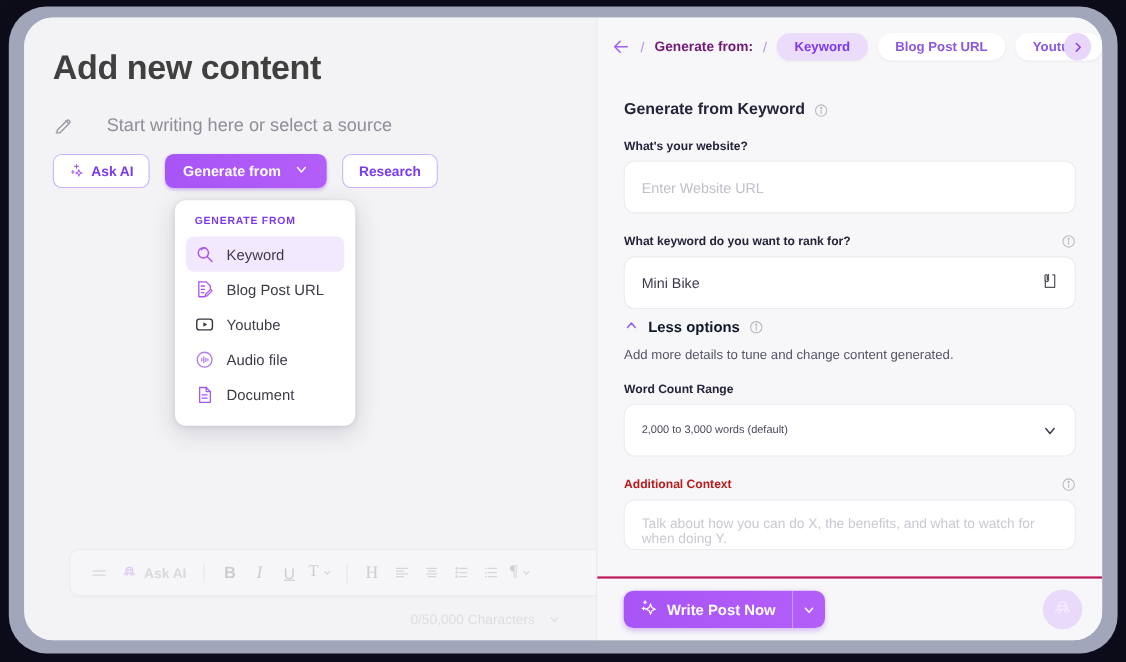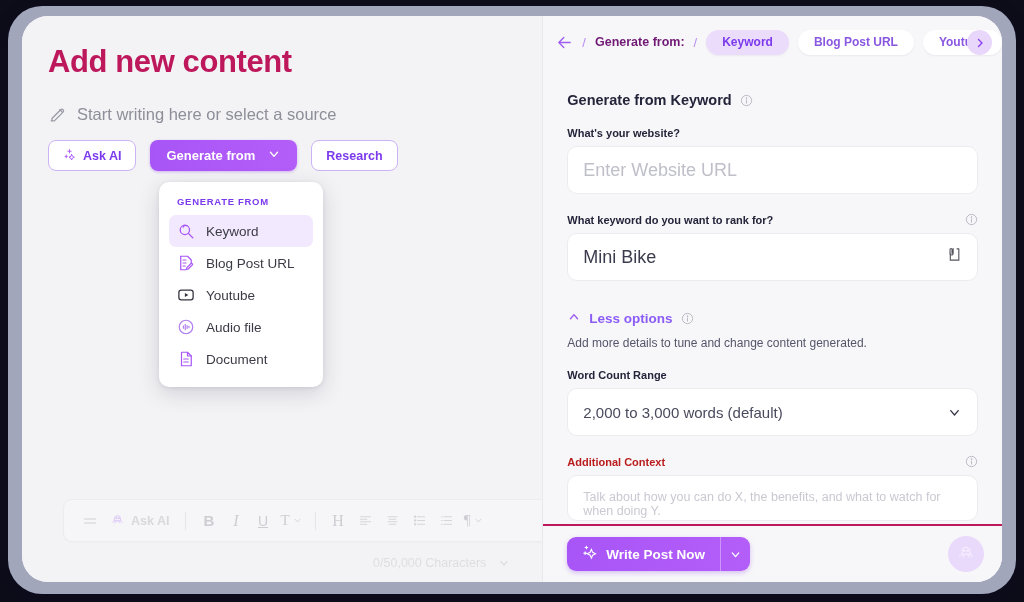--- a/index.html
+++ b/index.html
@@ -28,29 +28,29 @@
   }
 
   
   #editor-pane {
     width: 551px; height: 100%;
     background: #f3f3f5;
     position: relative;
   }
   #editor-title {
     position: absolute; left: 26px; top: 28px;
-    font-size: 31px; font-weight: 700; color: #be185d;
+    font-size: 31px; font-weight: 700; color: #404040;
     letter-spacing: -.4px;
   }
   #editor-subtitle-row {
     position: absolute; left: 26px; top: 89px;
     display: flex; align-items: center; gap: 10px;
   }
   #editor-subtitle-row .label {
-    font-size: 16.5px; color: #8e8e99;
+    font-size: 16.5px; color: #8e8e99; margin-left: 20px;
   }
   .pencil-ic { width: 19px; height: 19px; display:block; }
 
   #action-row {
     position: absolute; left: 26px; top: 124px;
     display: flex; align-items: center; gap: 14px;
   }
   .btn-outline {
     height: 31px; padding: 0 14px;
     border: 1.3px solid #cbb4f5; border-radius: 8px;
@@ -163,21 +163,21 @@
   }
   .field-label {
     font-size: 11px; font-weight: 700; color: #24243a;
     display: flex; align-items: flex-end; justify-content: space-between;
     margin-top: 19px; margin-bottom: 7px;
   }
   .field-label.muted { color: #b91c1c; }
   .input-box {
     height: 48px; background: #fff; border: 1px solid #ececf0;
     border-radius: 10px; display: flex; align-items: center;
-    padding: 0 15px; font-size: 18px; color: #3b3b4d;
+    padding: 0 15px; font-size: 13px; color: #3b3b4d;
     cursor: text;
   }
   .input-box.placeholder { color: #bfbfc9; }
   .input-box .grow { flex: 1; }
   .textarea-box {
     height: 46px; background: #fff; border: 1px solid #ececf0;
     border-radius: 10px; padding: 14px 15px 0;
     font-size: 12.5px; color: #c9c9d2; overflow: hidden;
   }
   #checkbox-row {
@@ -193,32 +193,32 @@
     background: #a855f7; display: flex; align-items: center;
     justify-content: center; cursor: pointer;
   }
   .cbox svg { width: 9px; height: 9px; }
   #csv-link {
     font-size: 11px; color: #9b5ef0; text-decoration: underline;
     cursor: pointer;
   }
   #less-options {
     display: flex; align-items: center; gap: 8px;
-    margin-top: 29px;
-    font-size: 13.5px; font-weight: 700; color: #8b5cf6;
+    margin-top: 8px;
+    font-size: 13.5px; font-weight: 700; color: #0f172a;
     cursor: pointer;
   }
   #less-options-desc {
     font-size: 12px; color: #55556a; margin-top: 9px;
   }
   .select-box {
     height: 48px; background: #fff; border: 1px solid #ececf0;
     border-radius: 10px; display: flex; align-items: center;
     justify-content: space-between; padding: 0 15px;
-    font-size: 15px; color: #4a4a5e; cursor: pointer;
+    font-size: 10px; color: #4a4a5e; cursor: pointer;
   }
   .info-ic { width: 13px; height: 13px; display:block; cursor:pointer; }
 
   #panel-footer {
     flex: 0 0 58px; border-top: 2px solid #be185d;
     background: #f7f7f9;
     display: flex; align-items: center; padding: 0 24px;
     position: relative;
   }
   #write-post-group {

